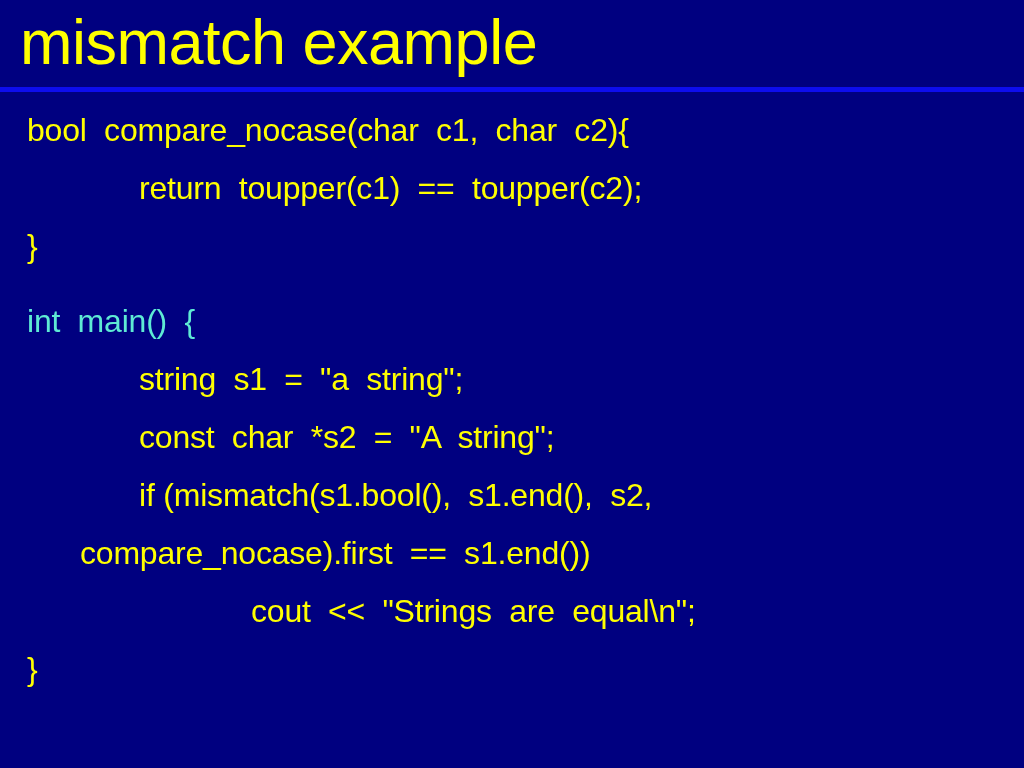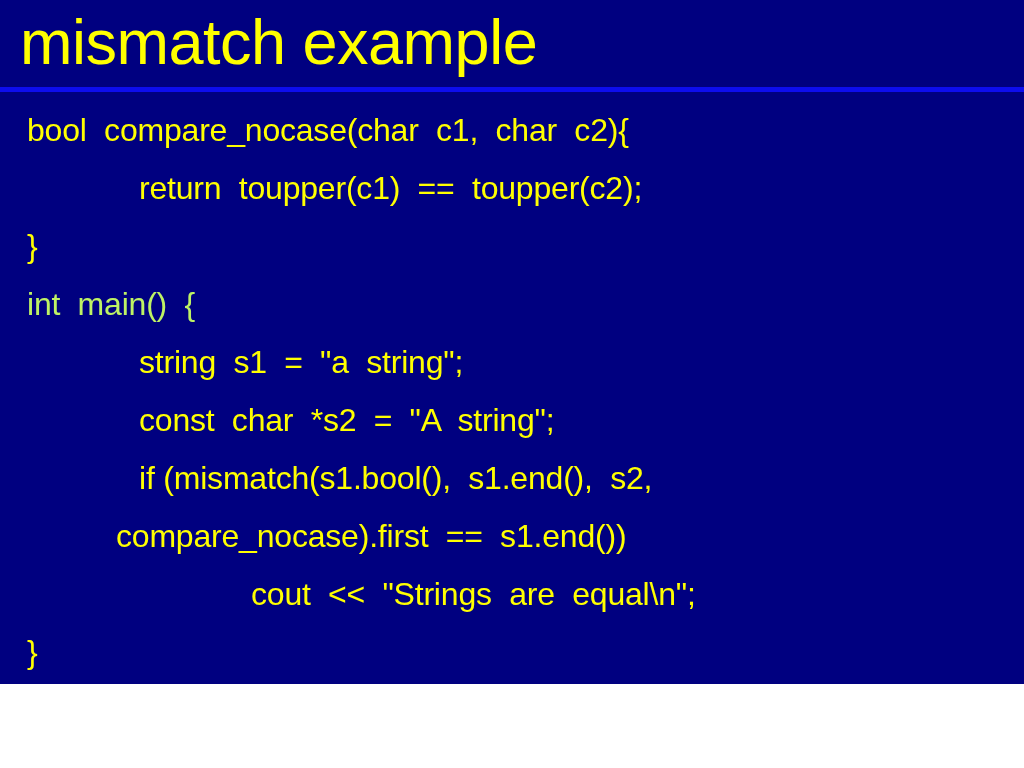--- a/index.html
+++ b/index.html
@@ -9,21 +9,21 @@
   body {
     width: 1024px;
     height: 768px;
     overflow: hidden;
     font-family: "Liberation Sans", sans-serif;
   }
 
   #slide {
     position: relative;
     width: 1024px;
-    height: 684px;
+    height: 768px;
     background: #000080;
     box-sizing: border-box;
   }
 
   
   #title-block {
     position: absolute;
     left: 0;
     top: 0;
     width: 1024px;
@@ -71,38 +71,38 @@
     height: 58px;
     white-space: pre;
     color: #FFFF00;
     font-size: 32px;
     line-height: 58px;
     letter-spacing: -0.2px;
   }
 
   .ind-0  { padding-left: 27px; }
   .ind-1  { padding-left: 139px; }
-  .ind-2  { padding-left: 116px; }
+  .ind-2  { padding-left: 80px; }
   .ind-3  { padding-left: 251px; }
 </style>
 </head>
 <body>
 
 <div id="slide" style="background: rgb(0, 0, 128);">
 
   <div id="title-block">
     <h1 id="slide-title" style="color: rgb(255, 255, 0);">mismatch example</h1>
     <div id="title-rule" style="background: rgb(13, 13, 238);"></div>
   </div>
 
   <div id="code-body">
       <span class="code-line ind-0" style="color: rgb(255, 255, 0);">bool  compare_nocase(char  c1,  char  c2){</span>
       <span class="code-line ind-1" style="color: rgb(255, 255, 0);">return  toupper(c1)  ==  toupper(c2);</span>
       <span class="code-line ind-0" style="color: rgb(255, 255, 0);">}</span>
-      <span class="code-line ind-0" style="color: #bef264;">int  main()  {</span>
+      <span class="code-line ind-0" style="color: #5eead4; margin-top: 17px;">int  main()  {</span>
       <span class="code-line ind-1" style="color: rgb(255, 255, 0);">string  s1  =  "a  string";</span>
       <span class="code-line ind-1" style="color: rgb(255, 255, 0);">const  char  *s2  =  "A  string";</span>
       <span class="code-line ind-1" style="color: rgb(255, 255, 0);">if (mismatch(s1.bool(),  s1.end(),  s2,</span>
       <span class="code-line ind-2" style="color: rgb(255, 255, 0);">compare_nocase).first  ==  s1.end())</span>
       <span class="code-line ind-3" style="color: rgb(255, 255, 0);">cout  &lt;&lt;  "Strings  are  equal\n";</span>
       <span class="code-line ind-0" style="color: rgb(255, 255, 0);">}</span>
     </div>
 
 </div>
 

